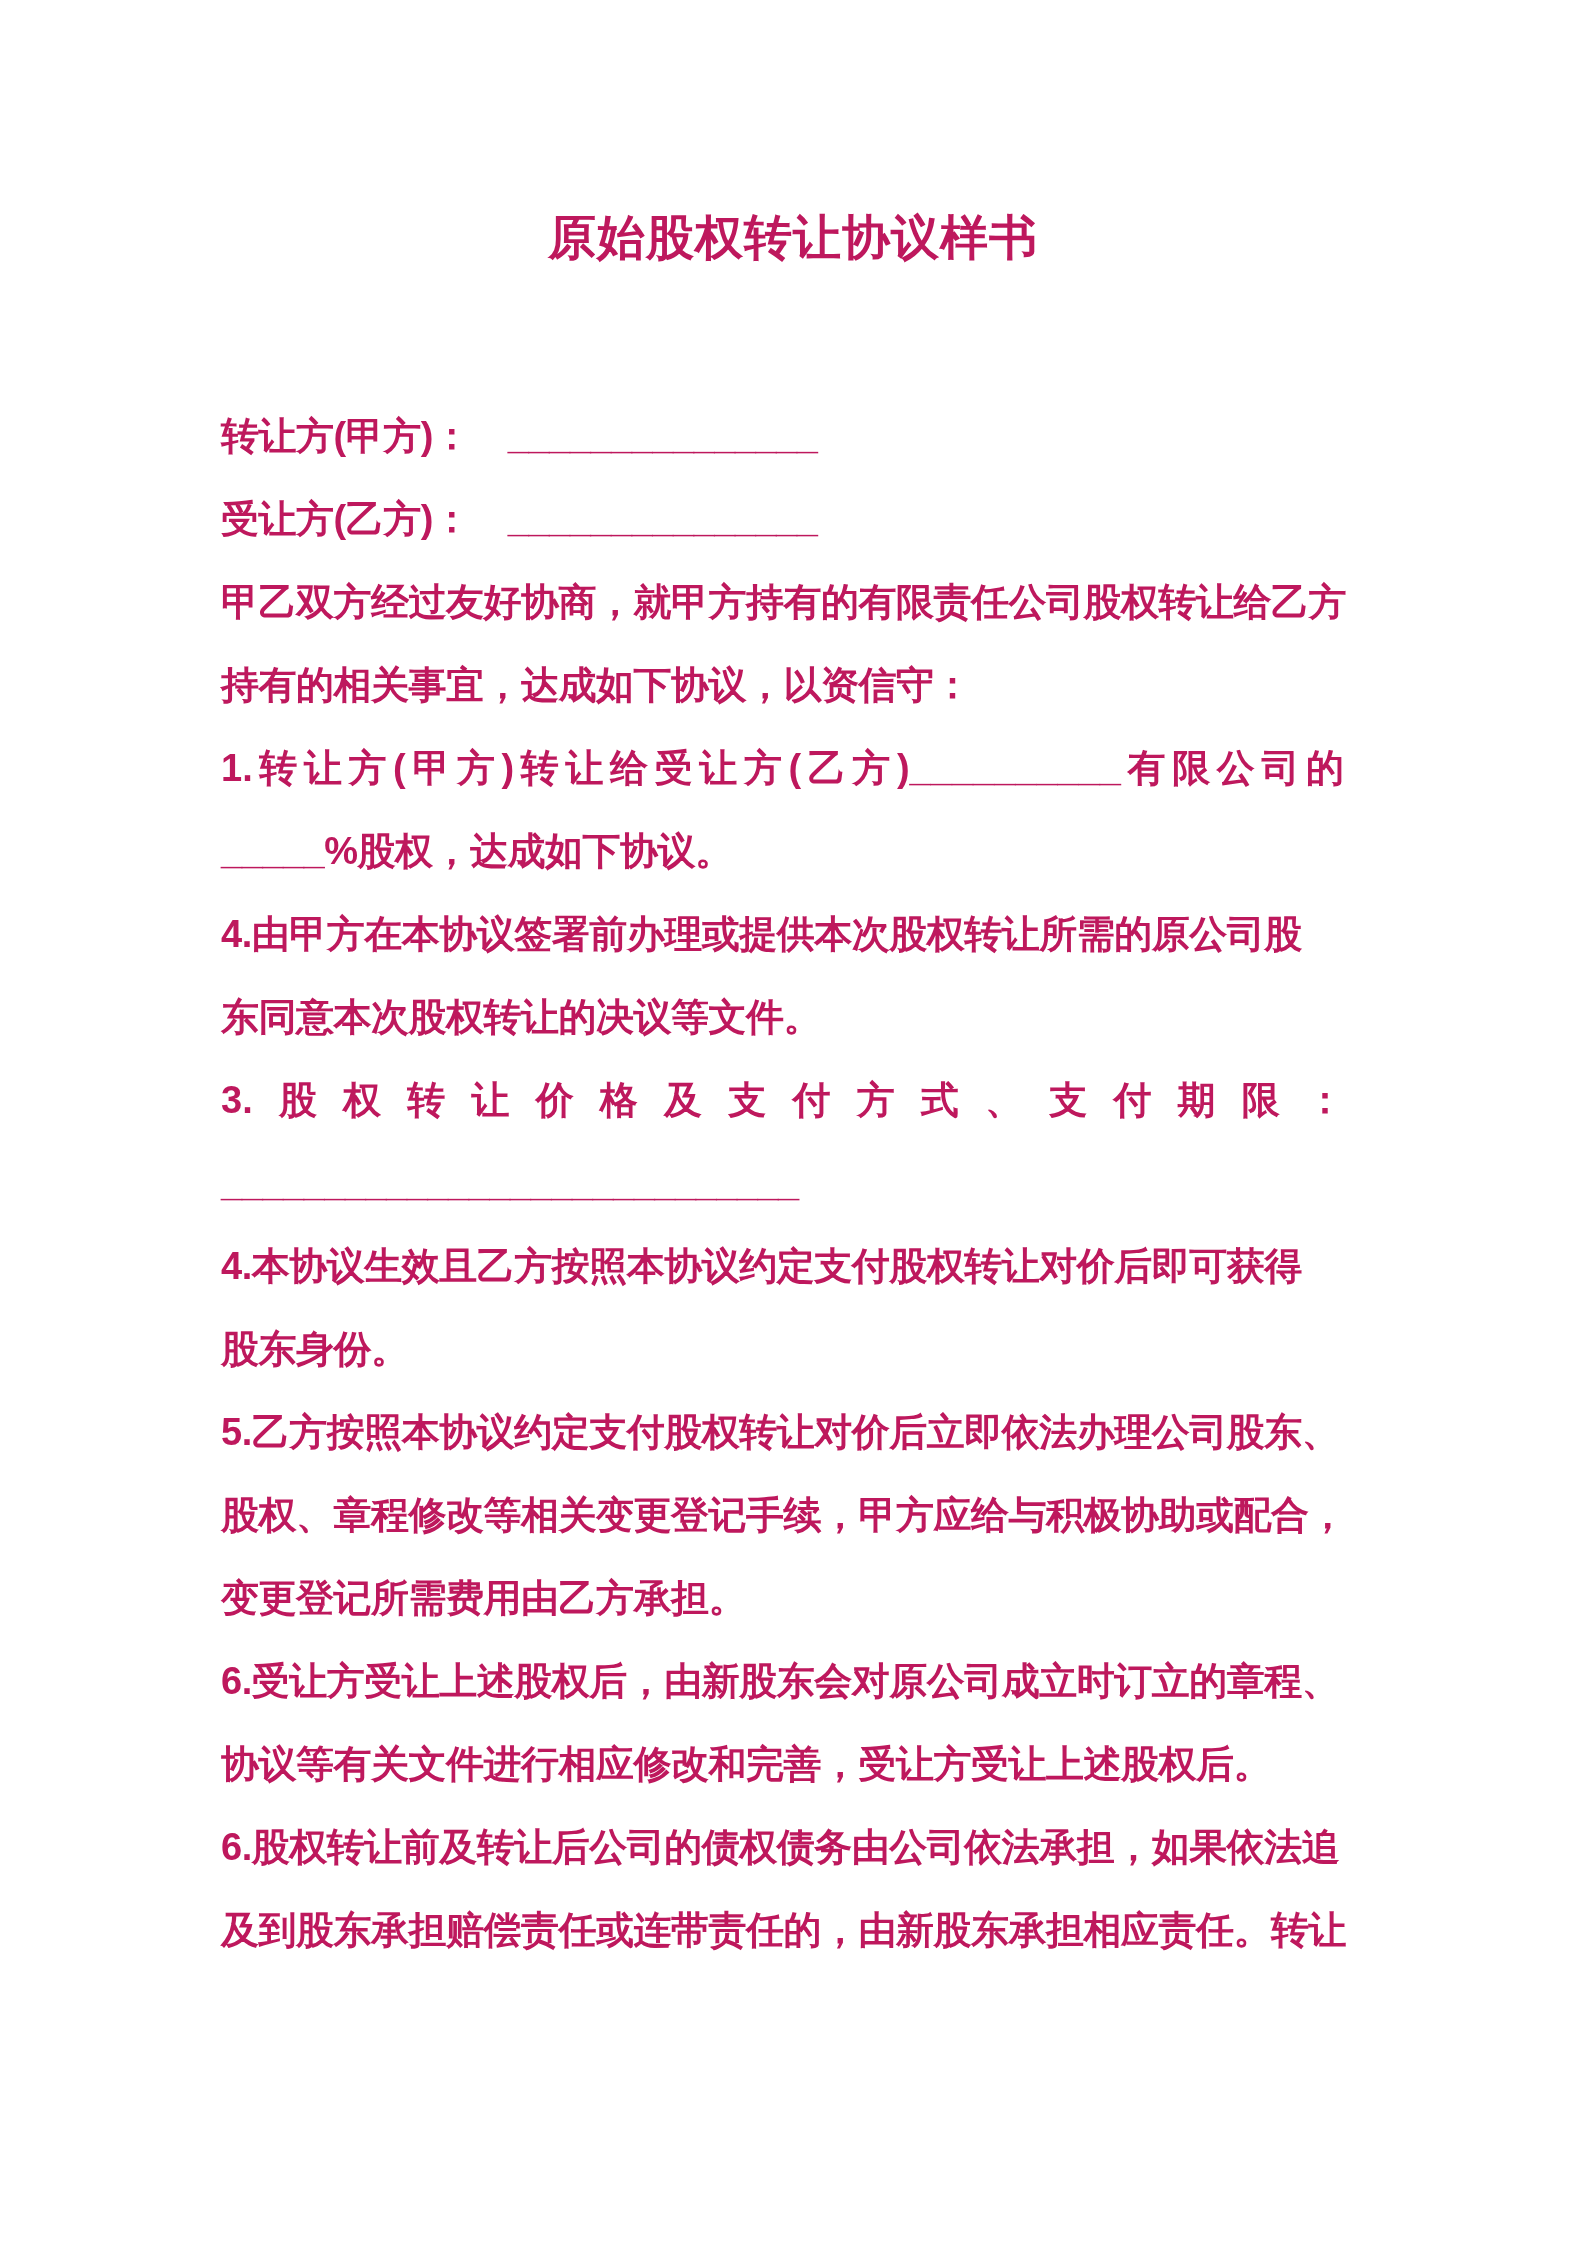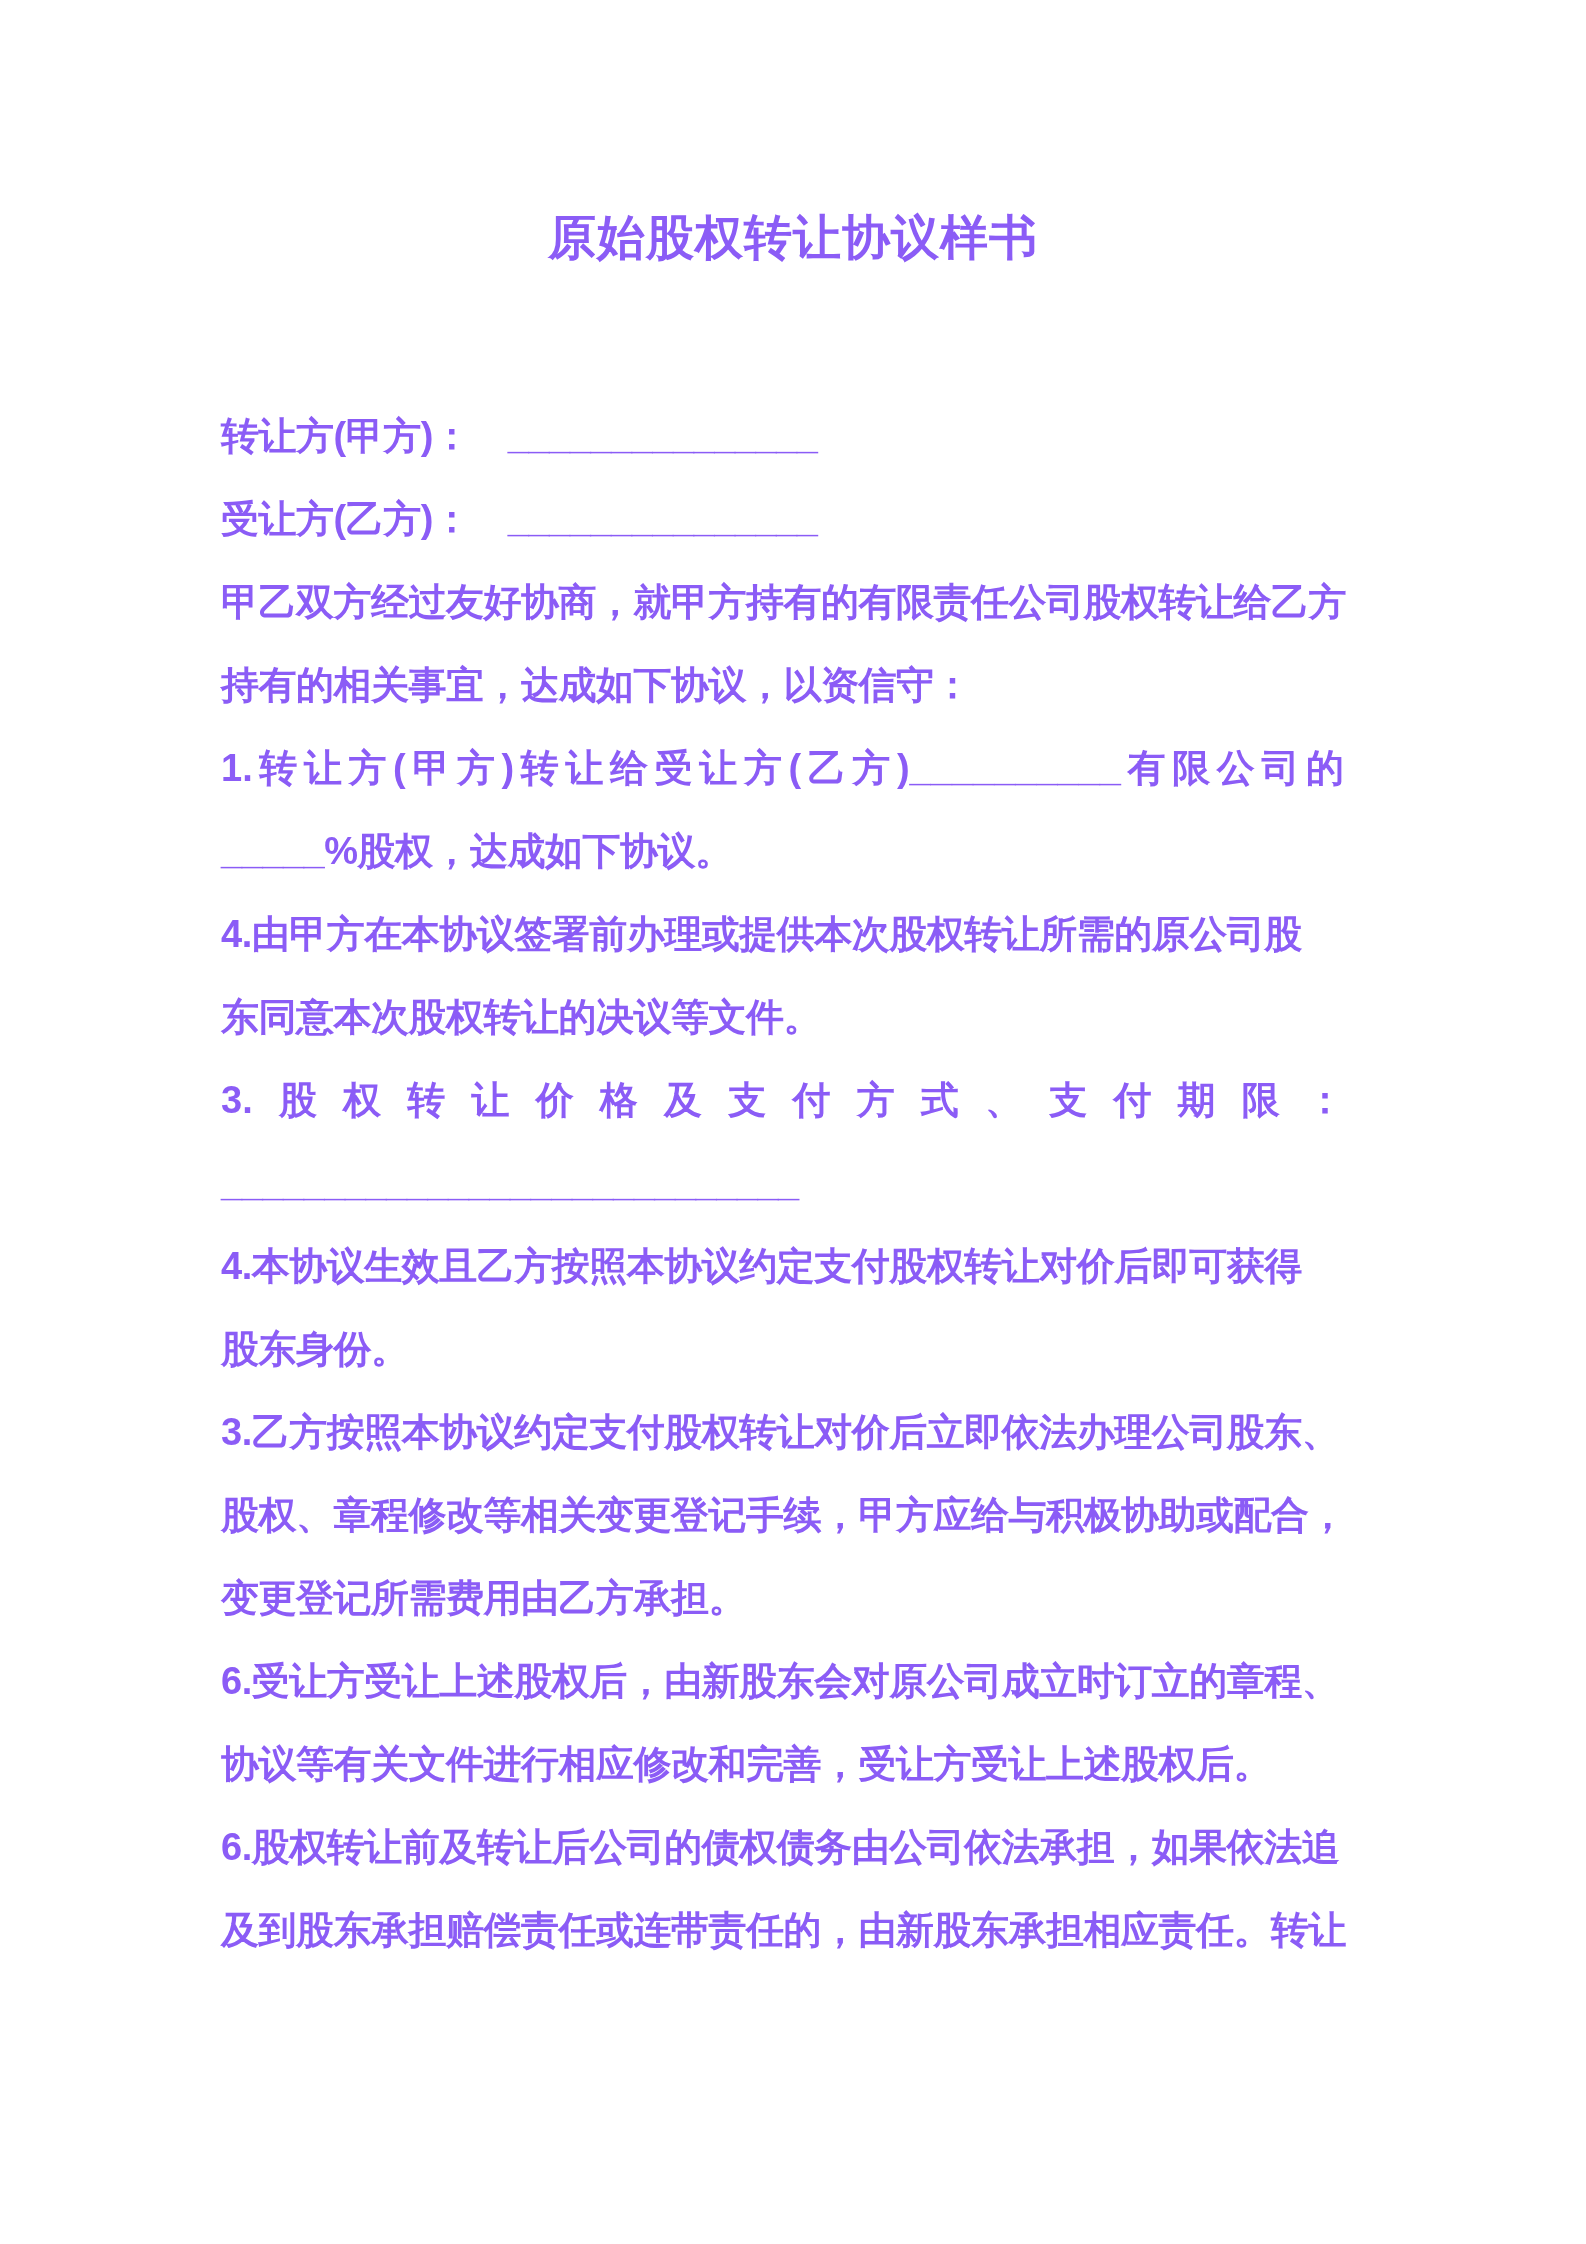--- a/index.html
+++ b/index.html
@@ -5,21 +5,21 @@
   html, body {
     margin: 0;
     padding: 0;
     background: #ffffff;
   }
   .page {
     position: relative;
     width: 1586px;
     height: 2244px;
     background: #ffffff;
-    color: #8b5cf6;
+    color: #be185d;
     font-family: "Liberation Sans", sans-serif;
     overflow: hidden;
   }
   .title {
     position: absolute;
     top: 206px;
     left: 0;
     width: 100%;
     margin: 0;
     text-align: center;
@@ -59,21 +59,21 @@
     <div class="line">甲乙双方经过友好协商，就甲方持有的有限责任公司股权转让给乙方</div>
     <div class="line">持有的相关事宜，达成如下协议，以资信守：</div>
     <div class="line justify">1.转让方(甲方)转让给受让方(乙方)__________有限公司的</div>
     <div class="line">_____%股权，达成如下协议。</div>
     <div class="line">4.由甲方在本协议签署前办理或提供本次股权转让所需的原公司股</div>
     <div class="line">东同意本次股权转让的决议等文件。</div>
     <div class="line justify">3.股权转让价格及支付方式、支付期限：</div>
     <div class="line">____________________________</div>
     <div class="line">4.本协议生效且乙方按照本协议约定支付股权转让对价后即可获得</div>
     <div class="line">股东身份。</div>
-    <div class="line">3.乙方按照本协议约定支付股权转让对价后立即依法办理公司股东、</div>
+    <div class="line">5.乙方按照本协议约定支付股权转让对价后立即依法办理公司股东、</div>
     <div class="line">股权、章程修改等相关变更登记手续，甲方应给与积极协助或配合，</div>
     <div class="line">变更登记所需费用由乙方承担。</div>
     <div class="line">6.受让方受让上述股权后，由新股东会对原公司成立时订立的章程、</div>
     <div class="line">协议等有关文件进行相应修改和完善，受让方受让上述股权后。</div>
     <div class="line">6.股权转让前及转让后公司的债权债务由公司依法承担，如果依法追</div>
     <div class="line">及到股东承担赔偿责任或连带责任的，由新股东承担相应责任。转让</div>
   </div>
 </div>
 
 </body></html>

